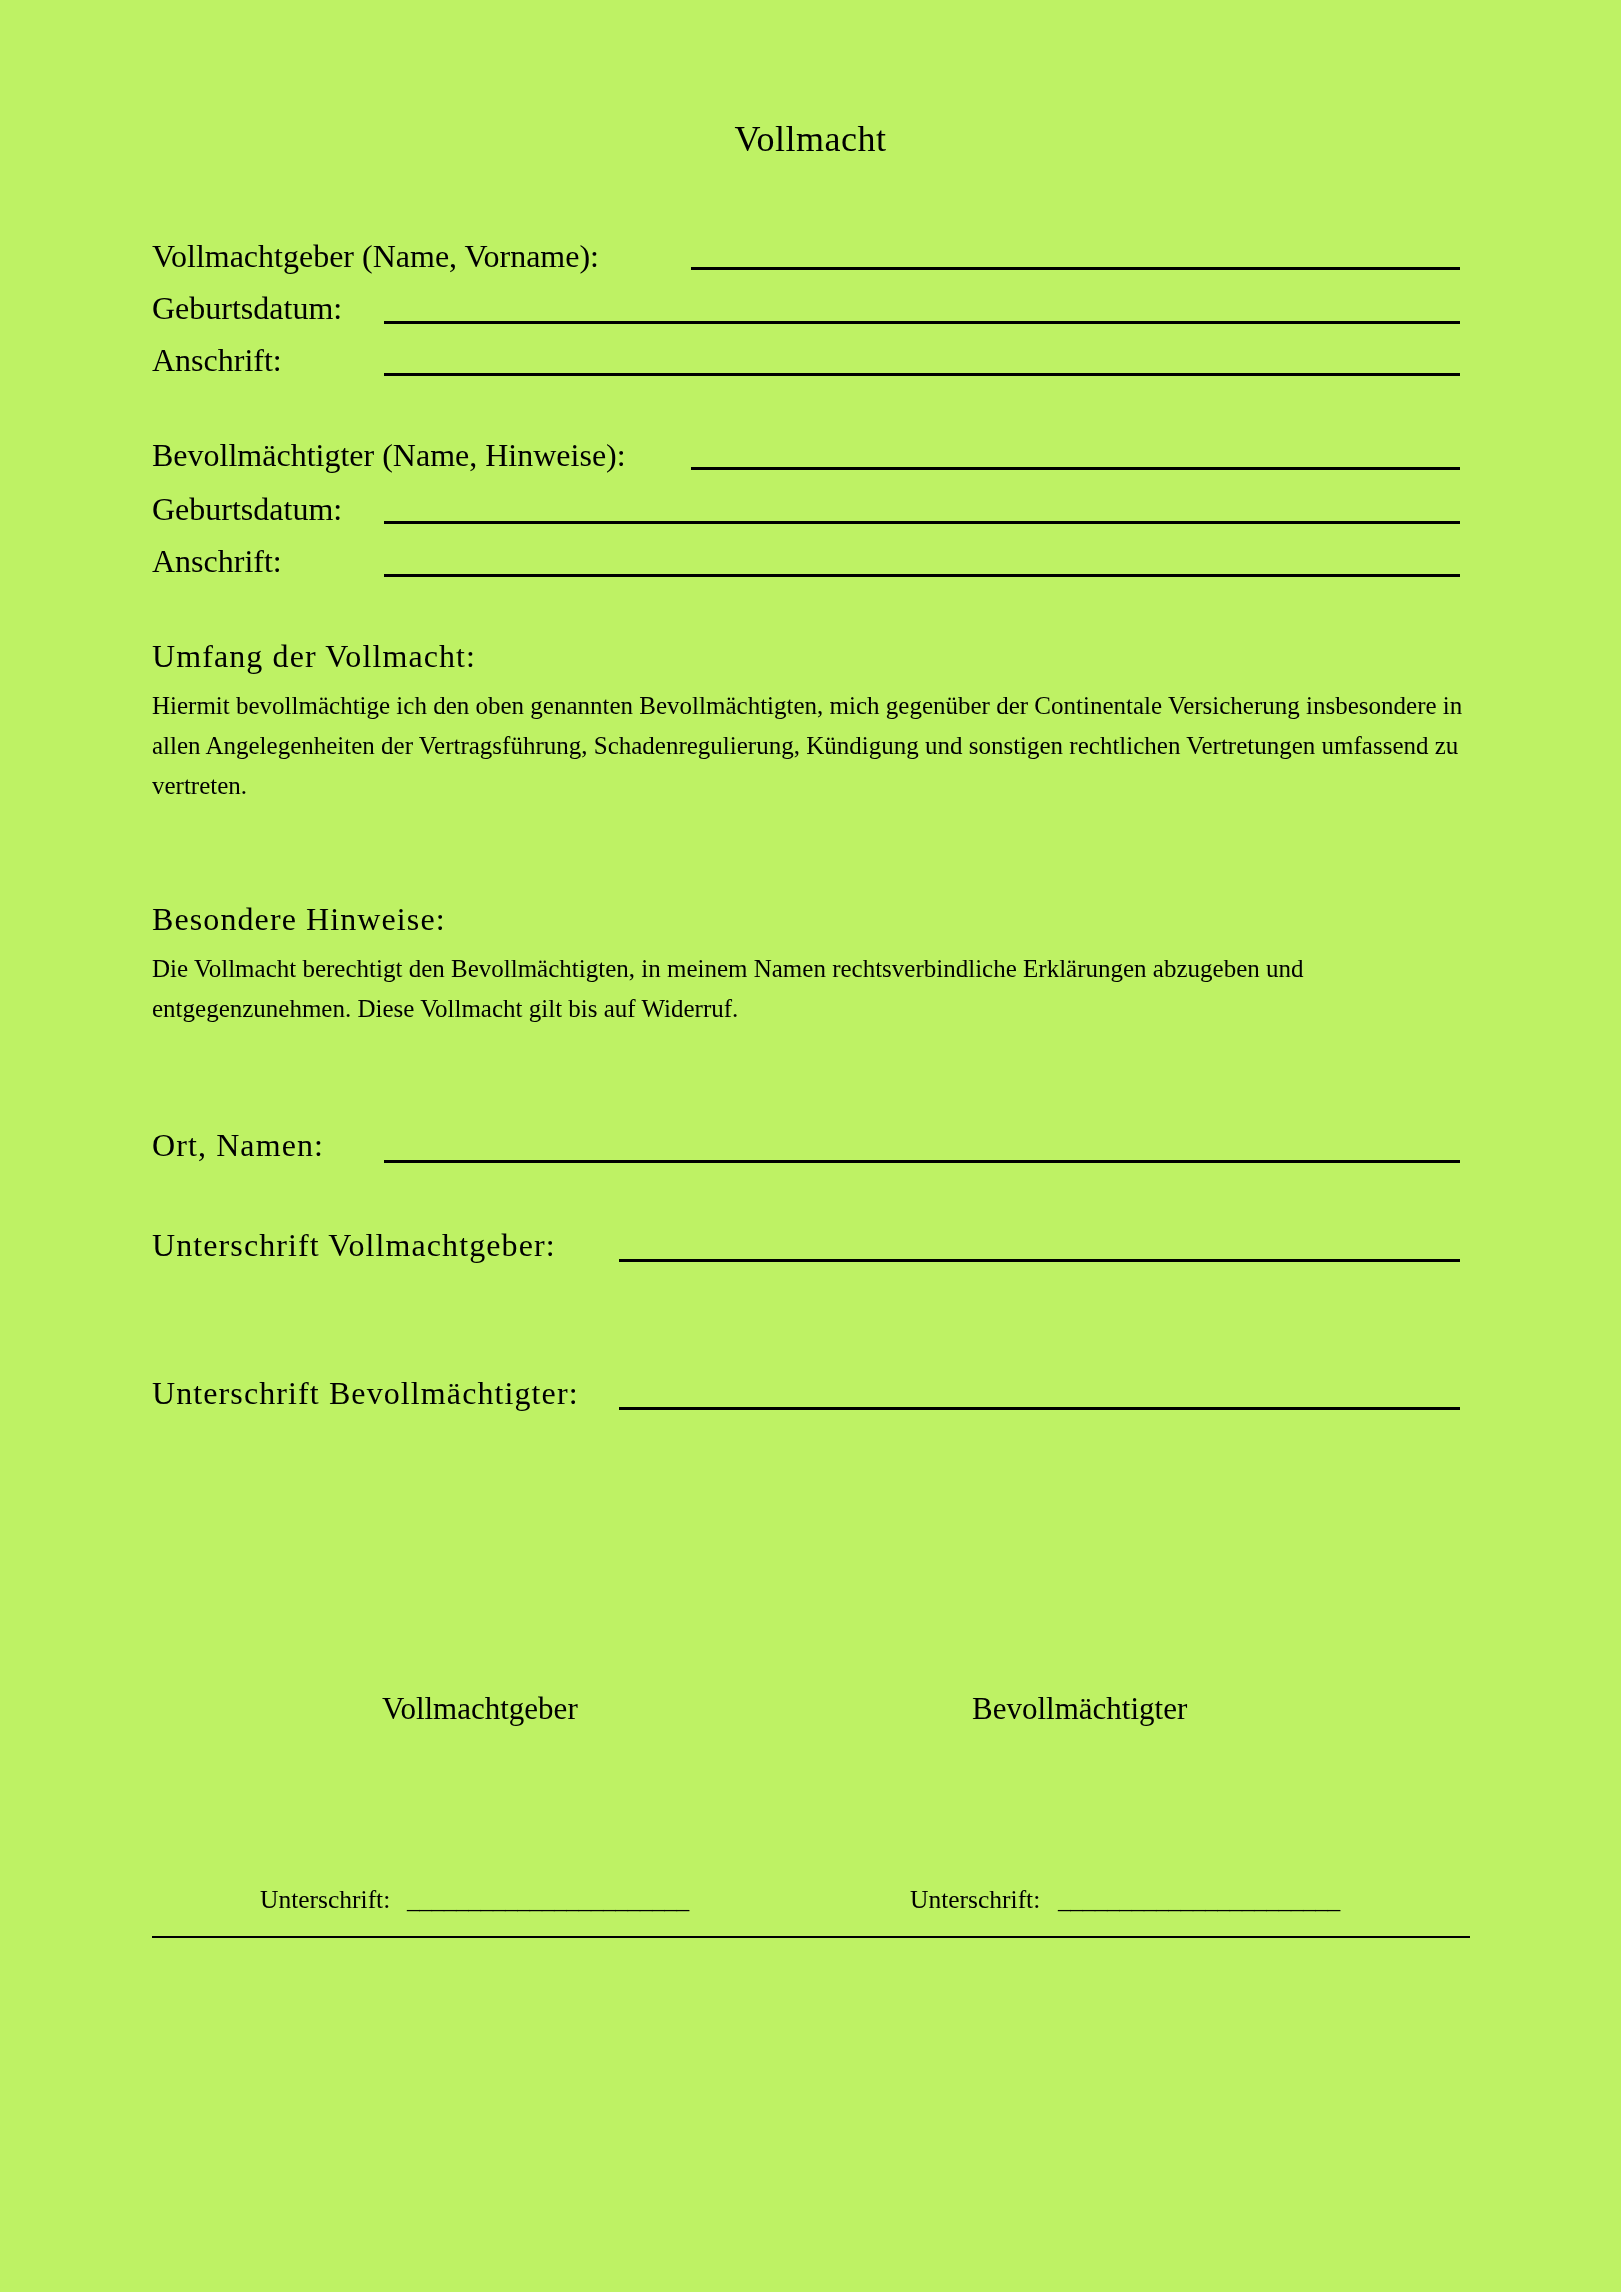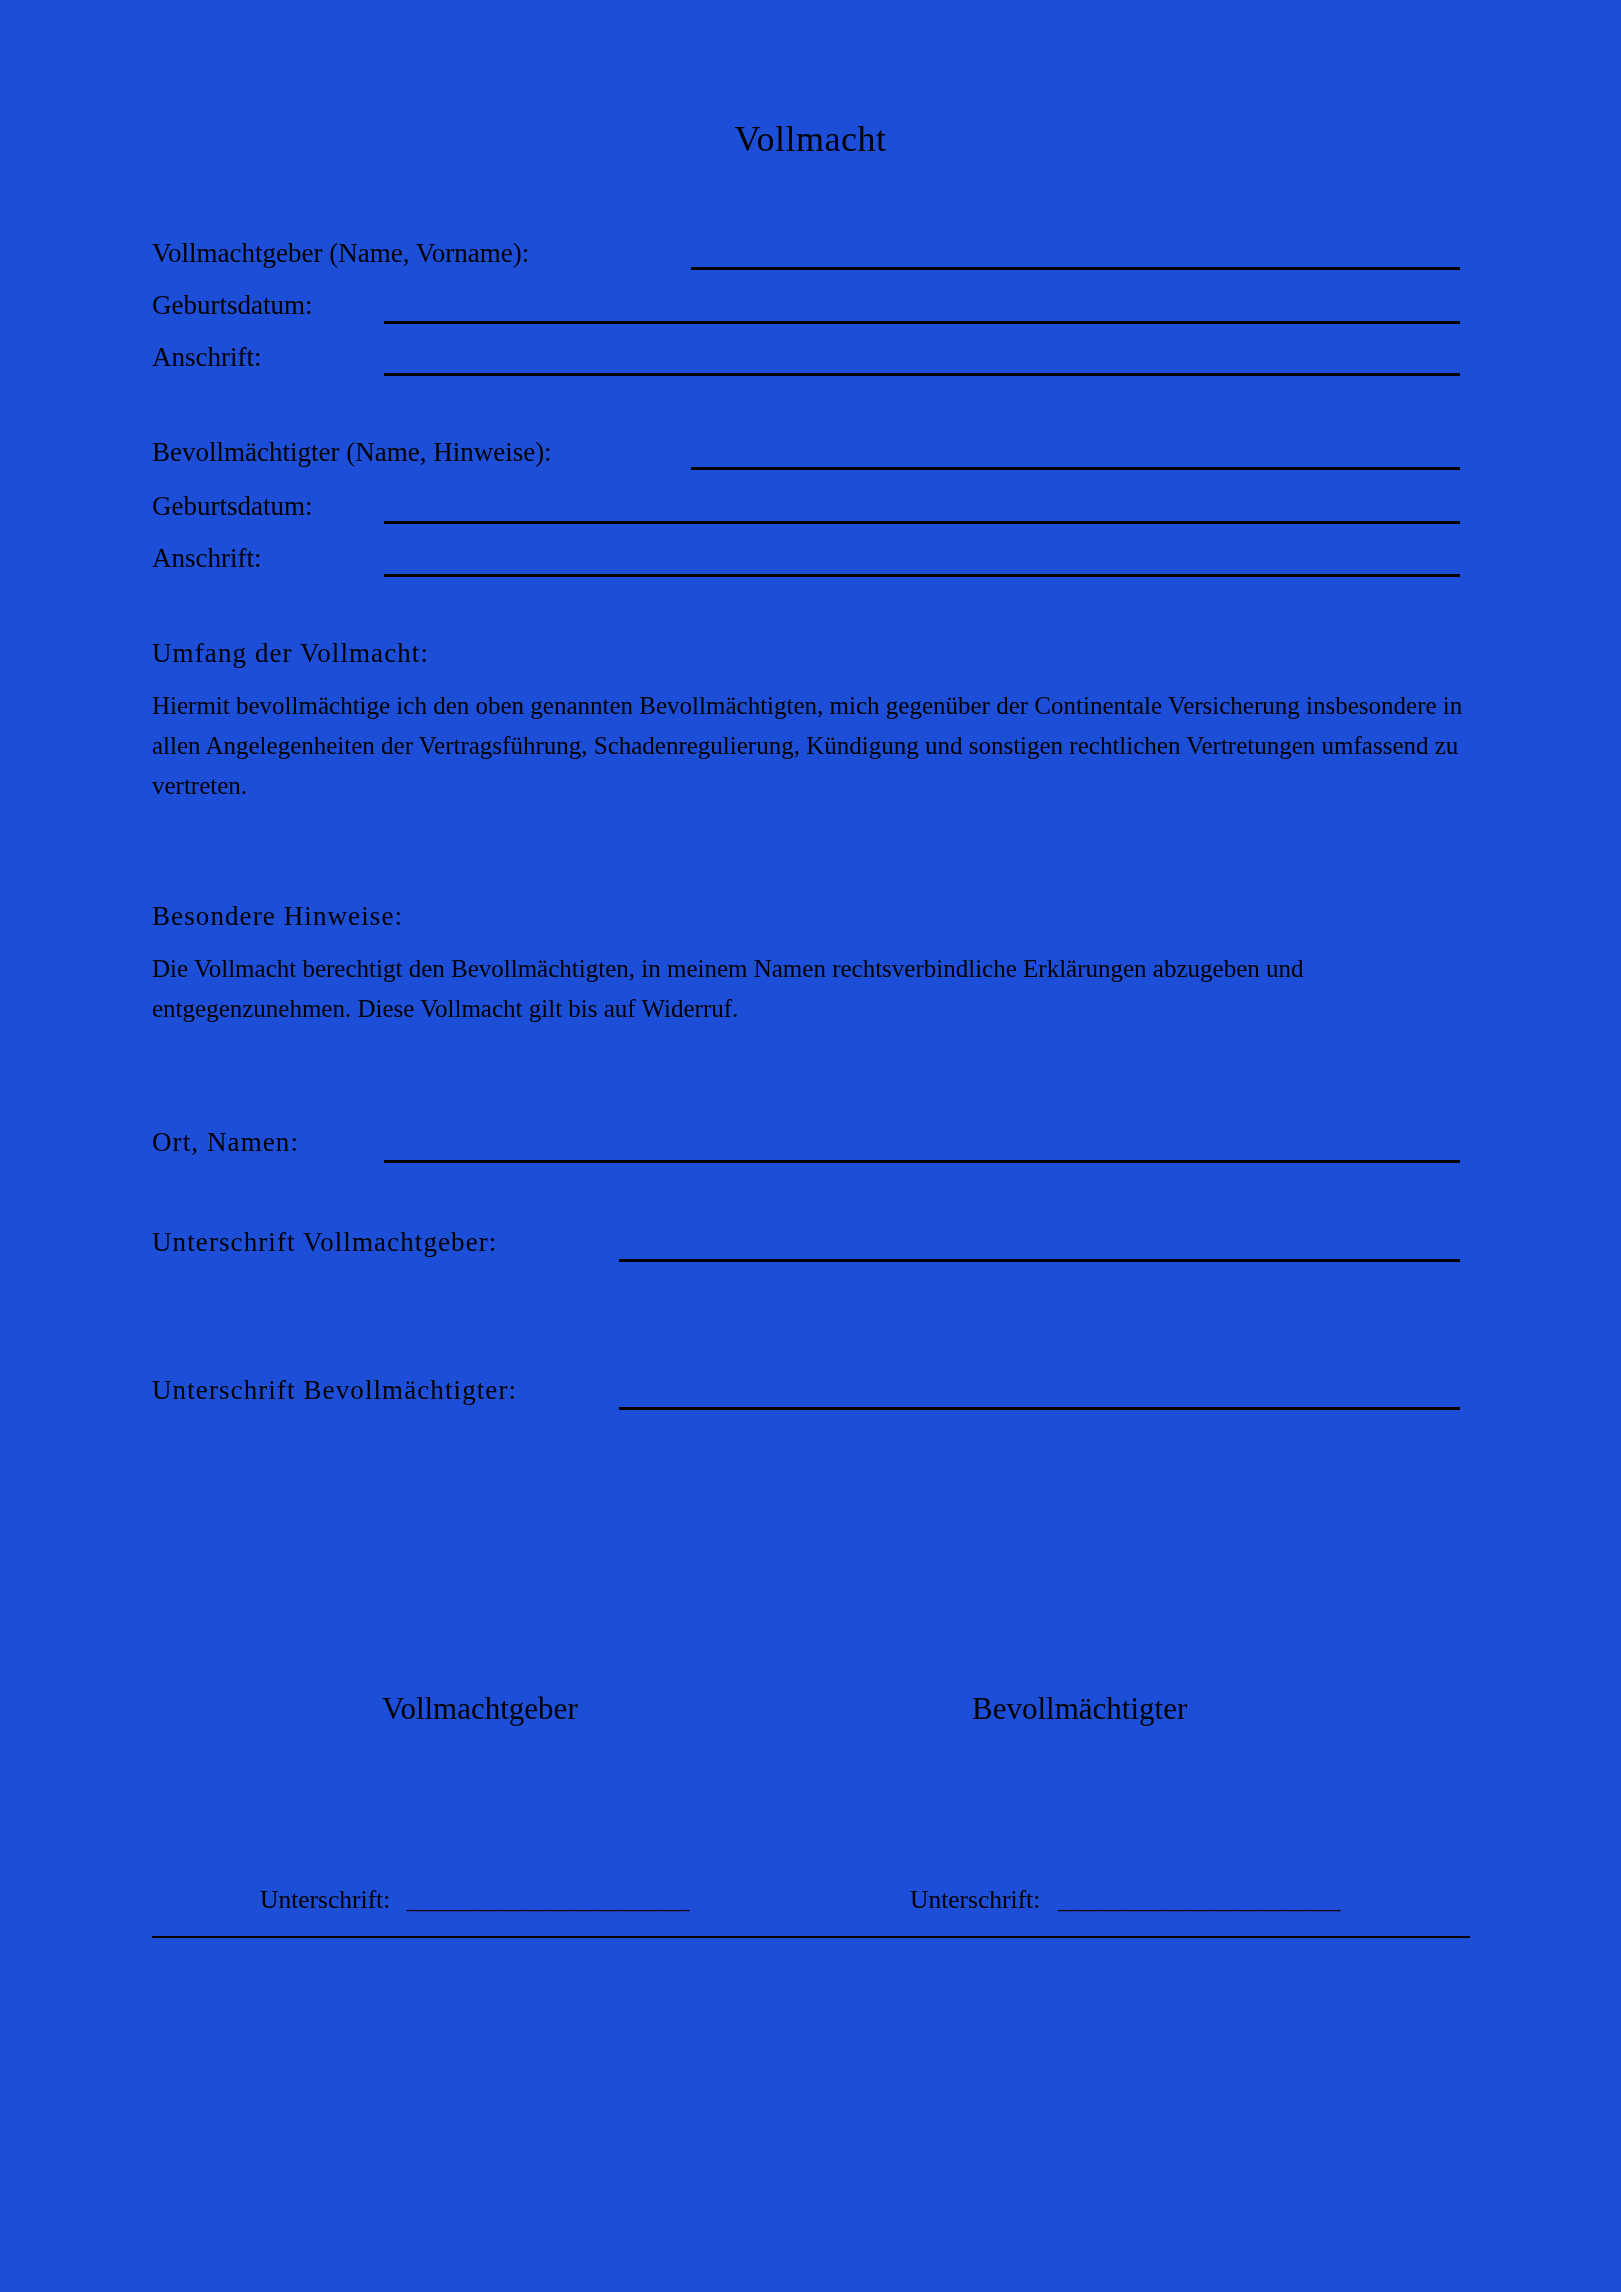--- a/index.html
+++ b/index.html
@@ -4,42 +4,42 @@
 <style>
   html, body {
     margin: 0;
     padding: 0;
     background: #ffffff;
   }
   .page {
     position: relative;
     width: 1621px;
     height: 2293px;
-    background: #1d4ed8;
+    background: #bef264;
     font-family: "Liberation Serif", "DejaVu Serif", serif;
     color: #000000;
     overflow: hidden;
   }
 
   
   .doc-title {
     position: absolute;
     left: 0;
     top: 120px;
     width: 1621px;
     text-align: center;
     font-size: 36px;
     line-height: 1.1;
     letter-spacing: 0.5px;
   }
 
   
   .lbl {
     position: absolute;
-    font-size: 27px;
+    font-size: 32px;
     line-height: 1.0;
     white-space: nowrap;
     font-family: Liberation Serif, serif;
   }
   .lbl-space {
     letter-spacing: 1.1px;
   }
 
   
   .rule {

